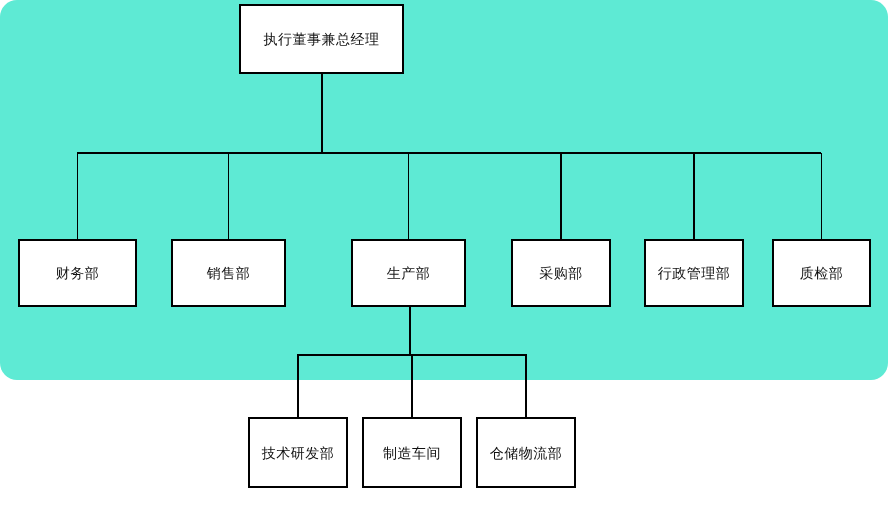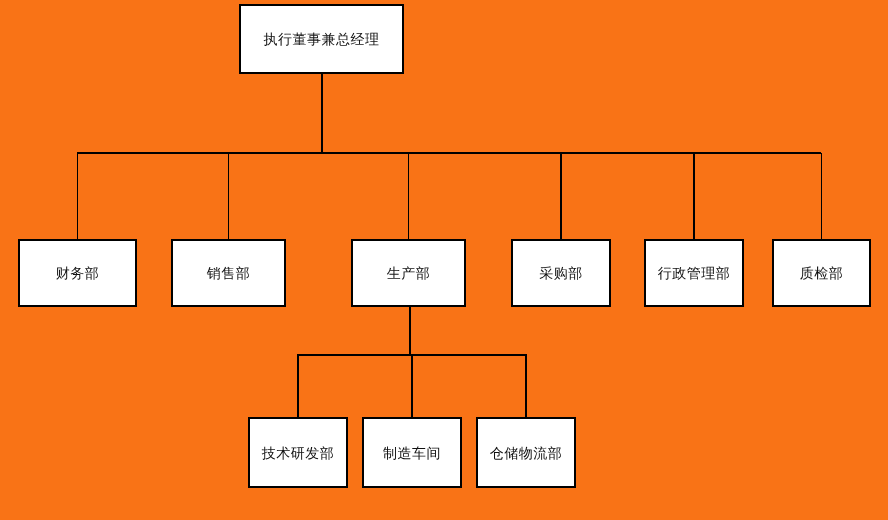--- a/index.html
+++ b/index.html
@@ -9,22 +9,23 @@
   }
   body {
     width: 888px;
     height: 520px;
     font-family: "DejaVu Sans", "Liberation Sans", sans-serif;
     overflow: hidden;
   }
   #org-chart-root {
     position: relative;
     width: 888px;
-    height: 520px;
-    background: #f97316;
+    height: 380px;
+    background: #5eead4;
+    border-radius: 17px;
   }
   svg.chart-canvas {
     position: absolute;
     left: 0;
     top: 0;
     width: 888px;
     height: 520px;
     display: block;
   }
   .node-box {

